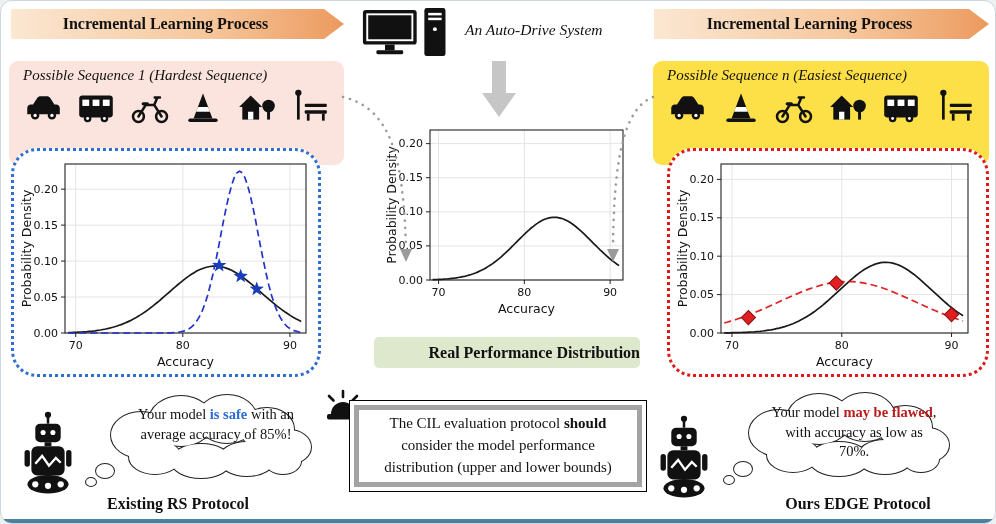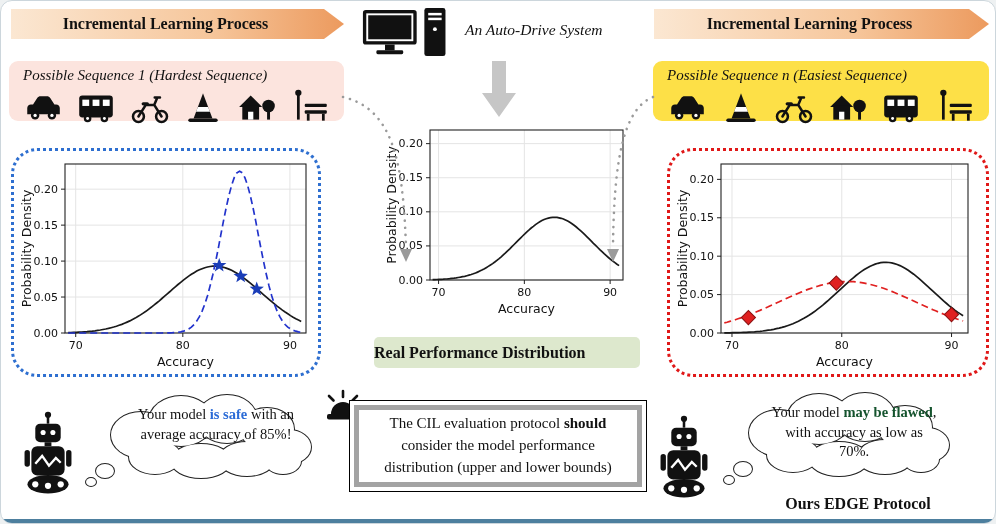--- a/index.html
+++ b/index.html
@@ -11,42 +11,42 @@
 .banner{position:absolute;top:8px;height:30px;line-height:30px;text-align:center;font-weight:bold;font-size:16px;background:linear-gradient(90deg,#fbe7d2 0%,#f6c69b 60%,#ec9a5e 100%);clip-path:polygon(0 0,calc(100% - 20px) 0,100% 50%,calc(100% - 20px) 100%,0 100%);padding-right:24px}
 #banner-left{left:10px;width:333px}
 #banner-right{left:653px;width:335px}
 
 
 #computer{position:absolute;left:360px;top:6px}
 #sys-label{position:absolute;left:464px;top:20px;font-style:italic;font-size:15.5px;white-space:nowrap}
 #down-arrow{position:absolute;left:481px;top:60px}
 
 
-.seq-box{position:absolute;top:60px;height:60px;border-radius:9px}
+.seq-box{position:absolute;top:60px;height:104px;border-radius:9px}
 #seq-left{left:8px;width:335px;background:#fce4de}
 #seq-right{left:652px;width:336px;background:#fde047}
 .seq-title{padding:6px 0 0 14px;font-style:italic;font-size:15px}
 .seq-icons{display:flex;justify-content:space-between;align-items:flex-end;padding:2px 12px 0 12px}
 .seq-icon{display:inline-block;width:44px;height:42px}
 .seq-icon svg{width:44px;height:42px}
 
 
 #connectors{position:absolute;left:0;top:0;pointer-events:none;z-index:5}
 
 
 .panel{position:absolute;top:147px;height:229px;border:3px dotted #2e6fd0;border-radius:26px;background:#fff}
 #panel-left{left:10px;width:310px}
 #panel-right{left:666px;width:322px}
 .panel svg{position:absolute;left:5px;top:4px}
 #chart-middle{position:absolute;left:383px;top:120px}
 svg[data-chart] .tick{font:11px "DejaVu Sans",sans-serif;fill:#111}
 svg[data-chart] .axlabel{font:12.5px "DejaVu Sans",sans-serif;fill:#111}
 
 
-#green-label{position:absolute;left:373px;top:336px;width:266px;height:31px;line-height:31px;text-align:left;font-weight:bold;font-size:16px;border-radius:5px}
+#green-label{position:absolute;left:373px;top:336px;width:266px;height:31px;line-height:31px;text-align:right;font-weight:bold;font-size:16px;border-radius:5px}
 
 
 #notice{position:absolute;left:348px;top:399px;width:298px;height:92px;border:1.6px solid #000;padding:4px;background:#fff}
 #notice .notice-inner{border:5px solid #a3a3a3;height:100%;display:flex;align-items:center;justify-content:center;text-align:center;font-size:15px;line-height:1.45;padding:0 10px}
 #siren{position:absolute;left:320px;top:386px}
 
 
 .robot{position:absolute}
 #robot-left{left:16px;top:408px}
 #robot-right{left:652px;top:412px}
@@ -390,20 +390,21 @@
         <ellipse cx="188" cy="50" rx="27" ry="21" fill="#fff"></ellipse>
         <ellipse cx="210" cy="68" rx="22" ry="17" fill="#fff"></ellipse>
         <ellipse cx="76" cy="78" rx="26" ry="17" fill="#fff"></ellipse>
         <ellipse cx="122" cy="82" rx="30" ry="17" fill="#fff"></ellipse>
         <ellipse cx="168" cy="80" rx="28" ry="17" fill="#fff"></ellipse>
         <ellipse cx="204" cy="82" rx="18" ry="13" fill="#fff"></ellipse>
         <ellipse cx="26" cy="92" rx="9" ry="7" fill="#fff"></ellipse>
         <ellipse cx="12" cy="103" rx="5" ry="4" fill="#fff"></ellipse>
       </svg>
     <div class="cloud-text">
-      <span>Your model </span><b style="color: #14532d;">may be flawed</b><span>, with accuracy as low as 70%.</span>
+      <span>Your model </span><b style="color: #b91c1c;">may be flawed</b><span>, with accuracy as low as 70%.</span>
     </div>
   </div>
 
+  <div class="protocol" id="protocol-left">Existing RS Protocol</div>
   <div class="protocol" id="protocol-right">Ours EDGE Protocol</div>
 
   <div id="bottom-line" style="background-color: rgb(77, 127, 158);"></div>
 </div>
 
 </body></html>

